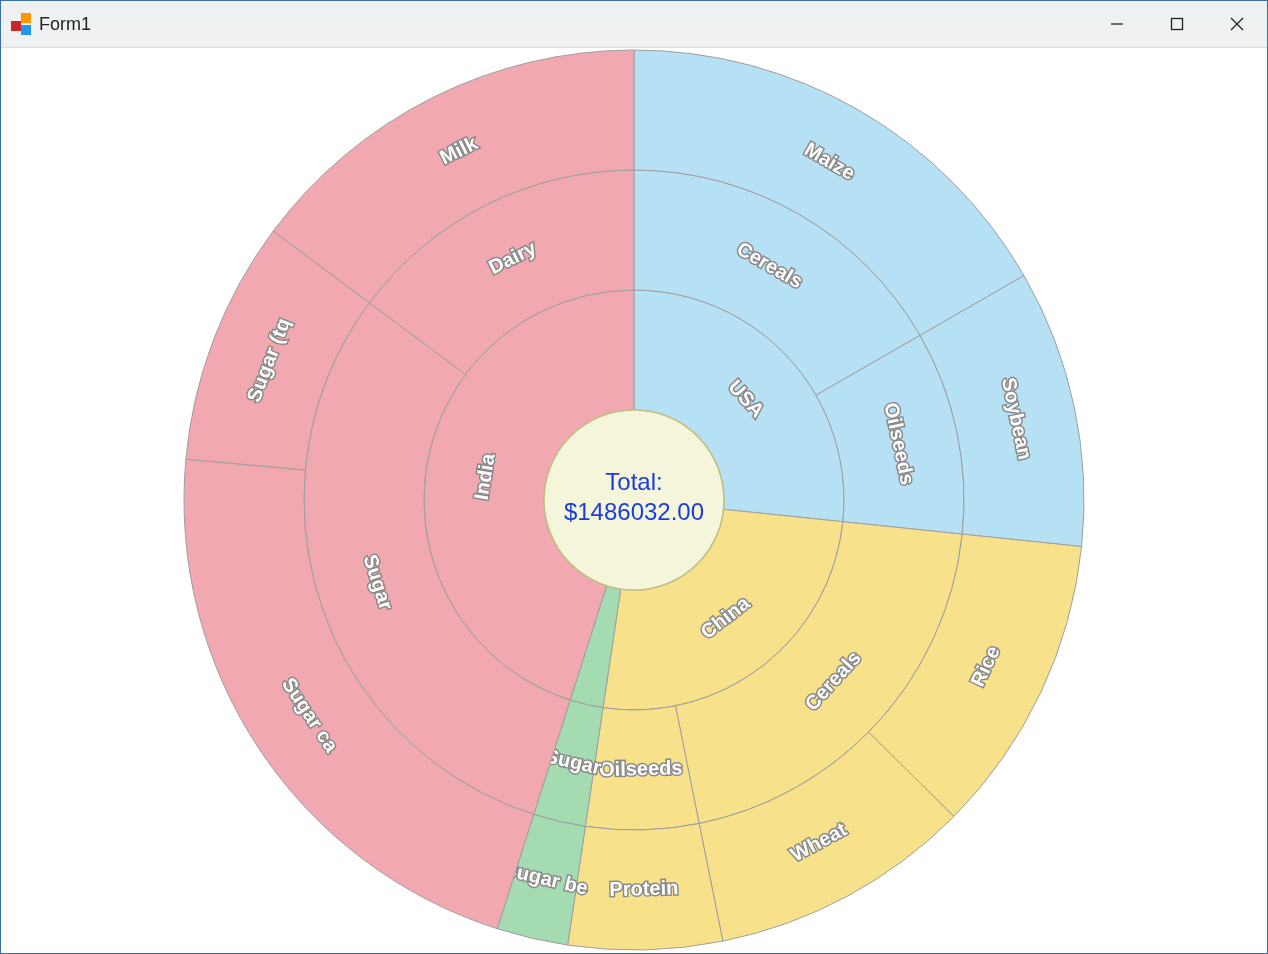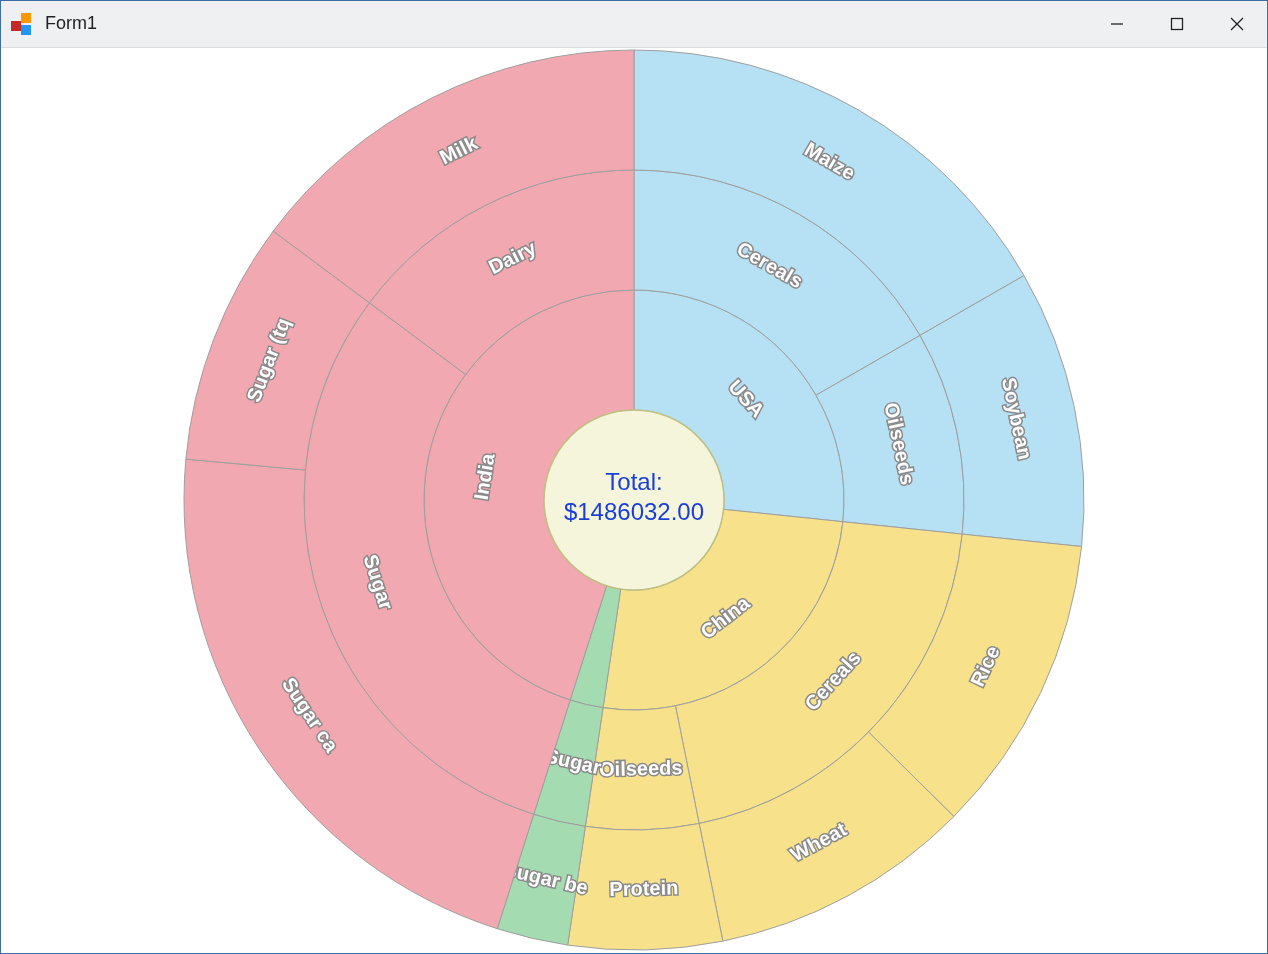--- a/index.html
+++ b/index.html
@@ -1,18 +1,18 @@
 <!DOCTYPE html>
 <html><head>
 <meta charset="utf-8">
 <style>
   html,body{margin:0;padding:0;width:1268px;height:954px;font-family:"Segoe UI",Arial,sans-serif;background:#fff;overflow:hidden}
   .window{width:1266px;height:952px;border:1px solid #3a6ea5;background:#fff;position:relative}
   .titlebar{height:46px;background:#eff0f1;display:flex;align-items:center;justify-content:space-between;padding:0 0 0 10px;border-bottom:1px solid #dcdcdc}
-  .title-left{display:flex;align-items:flex-start;gap:12px}
+  .title-left{display:flex;align-items:center;gap:6px}
   .app-icon{width:22px;height:22px;position:relative}
   .app-icon .sq{position:absolute;width:10px;height:10px}
   .app-icon .a{left:0;top:8px;background:#c62828}
   .app-icon .b{left:10px;top:0;background:#ff9800}
   .app-icon .c{left:10px;top:12px;background:#2196f3}
   .title-text{font-size:18px;color:#222}
   .win-ctrls{display:flex;height:100%}
   .win-btn{width:60px;display:flex;align-items:center;justify-content:center;font-size:18px;color:#222}
   .win-btn.close{width:60px}
   .win-btn svg{stroke:#222;stroke-width:1.3;fill:none}

